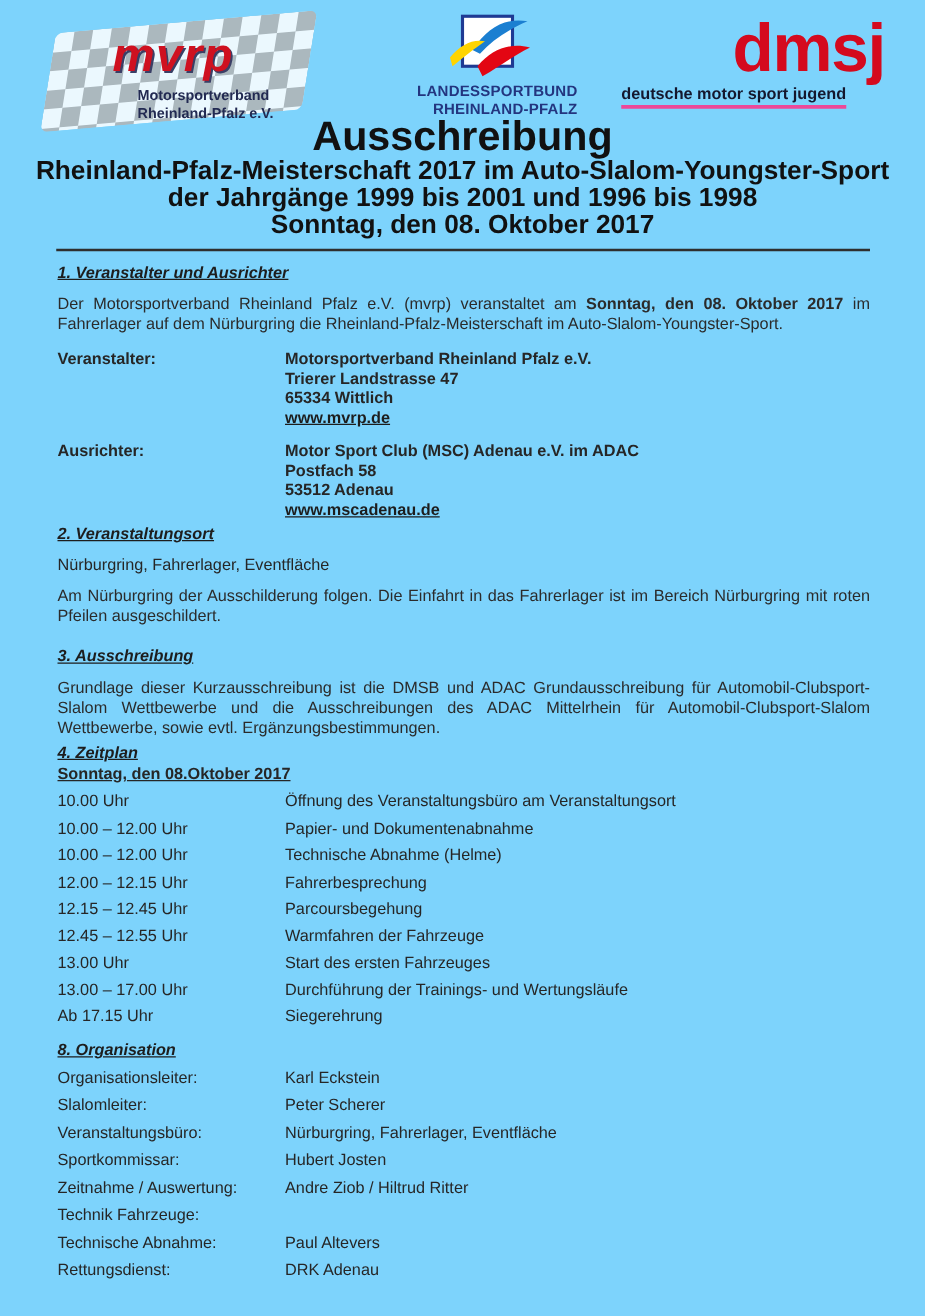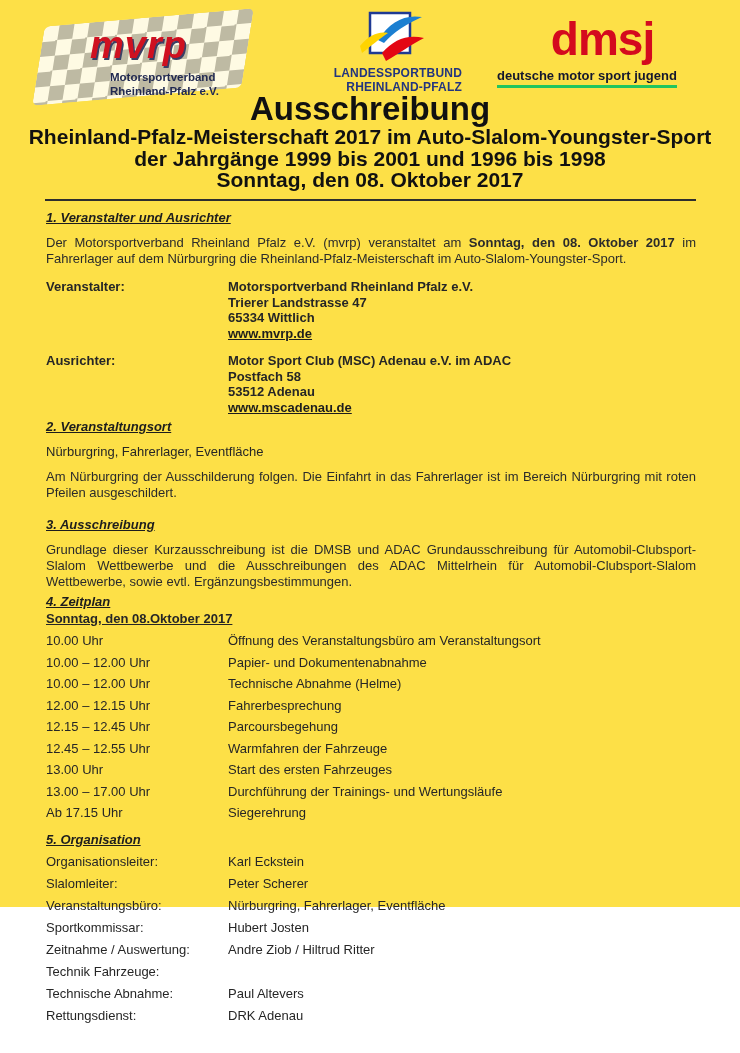--- a/index.html
+++ b/index.html
@@ -4,21 +4,21 @@
 <style>
   * { box-sizing: border-box; margin: 0; padding: 0; }
   html, body { background: #ffffff; }
   body {
     width: 740px; height: 1053px;
     font-family: "Liberation Sans", sans-serif;
     color: #262626;
     position: relative;
     overflow: hidden;
   }
-  .page { position: relative; width: 740px; height: 907px; background: #fde047; }
+  .page { position: relative; width: 740px; height: 1053px; background: #7dd3fc; }
 
   
   .header { position: relative; height: 206px; }
 
   .logo-mvrp { position: absolute; left: 38px; top: 14px; width: 235px; height: 92px; }
   .flag {
     position: absolute; left: 0; top: 4px; width: 210px; height: 78px;
     background: repeating-conic-gradient(#b4b4b4 0% 25%, #ffffff 0% 50%);
     background-size: 30px 30px;
     transform: rotate(-5deg) skewX(-14deg);
@@ -35,27 +35,27 @@
     position: absolute; left: 72px; top: 56px;
     font-size: 11.5px; font-weight: bold; color: #222a52; line-height: 14px;
   }
 
   .logo-lsb { position: absolute; left: 314px; top: 10px; width: 148px; text-align: right; }
   .lsb-emblem { display: block; margin: 0 auto; }
   .lsb-text { font-size: 12px; font-weight: bold; color: #23357f; line-height: 13.5px; letter-spacing: 0.2px; }
 
   .logo-dmsj { position: absolute; left: 497px; top: 12px; width: 215px; }
   .dmsj-word {
-    font-size: 46px; font-weight: 900; color: #d40a1e;
-    letter-spacing: -1px; line-height: 54px; text-align: center; padding-right: 4px;
+    font-size: 54px; font-weight: 900; color: #d40a1e;
+    letter-spacing: -1px; line-height: 54px; text-align: right; padding-right: 4px;
   }
   .dmsj-tagline {
     display: inline-block;
     font-size: 13px; font-weight: bold; color: #14172e;
-    border-bottom: 3px solid #22c55e; padding-bottom: 2px; margin-top: 0px;
+    border-bottom: 3px solid #ec4899; padding-bottom: 2px; margin-top: 0px;
   }
 
   .doc-type {
     position: absolute; top: 90px; left: 0; width: 100%;
     text-align: center; font-size: 33px; font-weight: bold; color: #111;
   }
   .title-block {
     position: absolute; top: 126px; left: 0; width: 100%;
     text-align: center; font-size: 21px; font-weight: bold; color: #111;
     line-height: 21.5px;
@@ -206,21 +206,21 @@
       <div class="sched-row">
         <div class="sched-time">13.00 – 17.00 Uhr</div>
         <div class="sched-act">Durchführung der Trainings- und Wertungsläufe</div>
       </div>
       <div class="sched-row">
         <div class="sched-time">Ab 17.15 Uhr</div>
         <div class="sched-act">Siegerehrung</div>
       </div>
     </div>
 
-    <div class="sec-heading mt12 mb8">5. Organisation</div>
+    <div class="sec-heading mt12 mb8">8. Organisation</div>
 
     <div>
       <div class="org-row">
         <div class="org-label">Organisationsleiter:</div>
         <div class="org-value">Karl Eckstein</div>
       </div>
       <div class="org-row">
         <div class="org-label">Slalomleiter:</div>
         <div class="org-value">Peter Scherer</div>
       </div>

